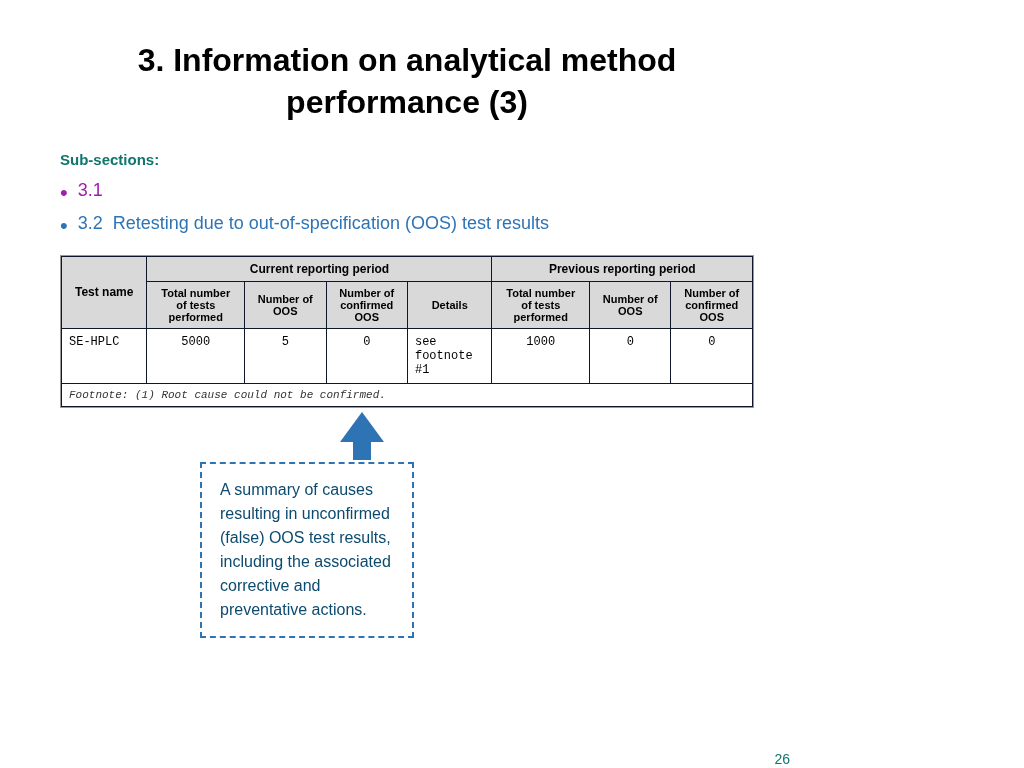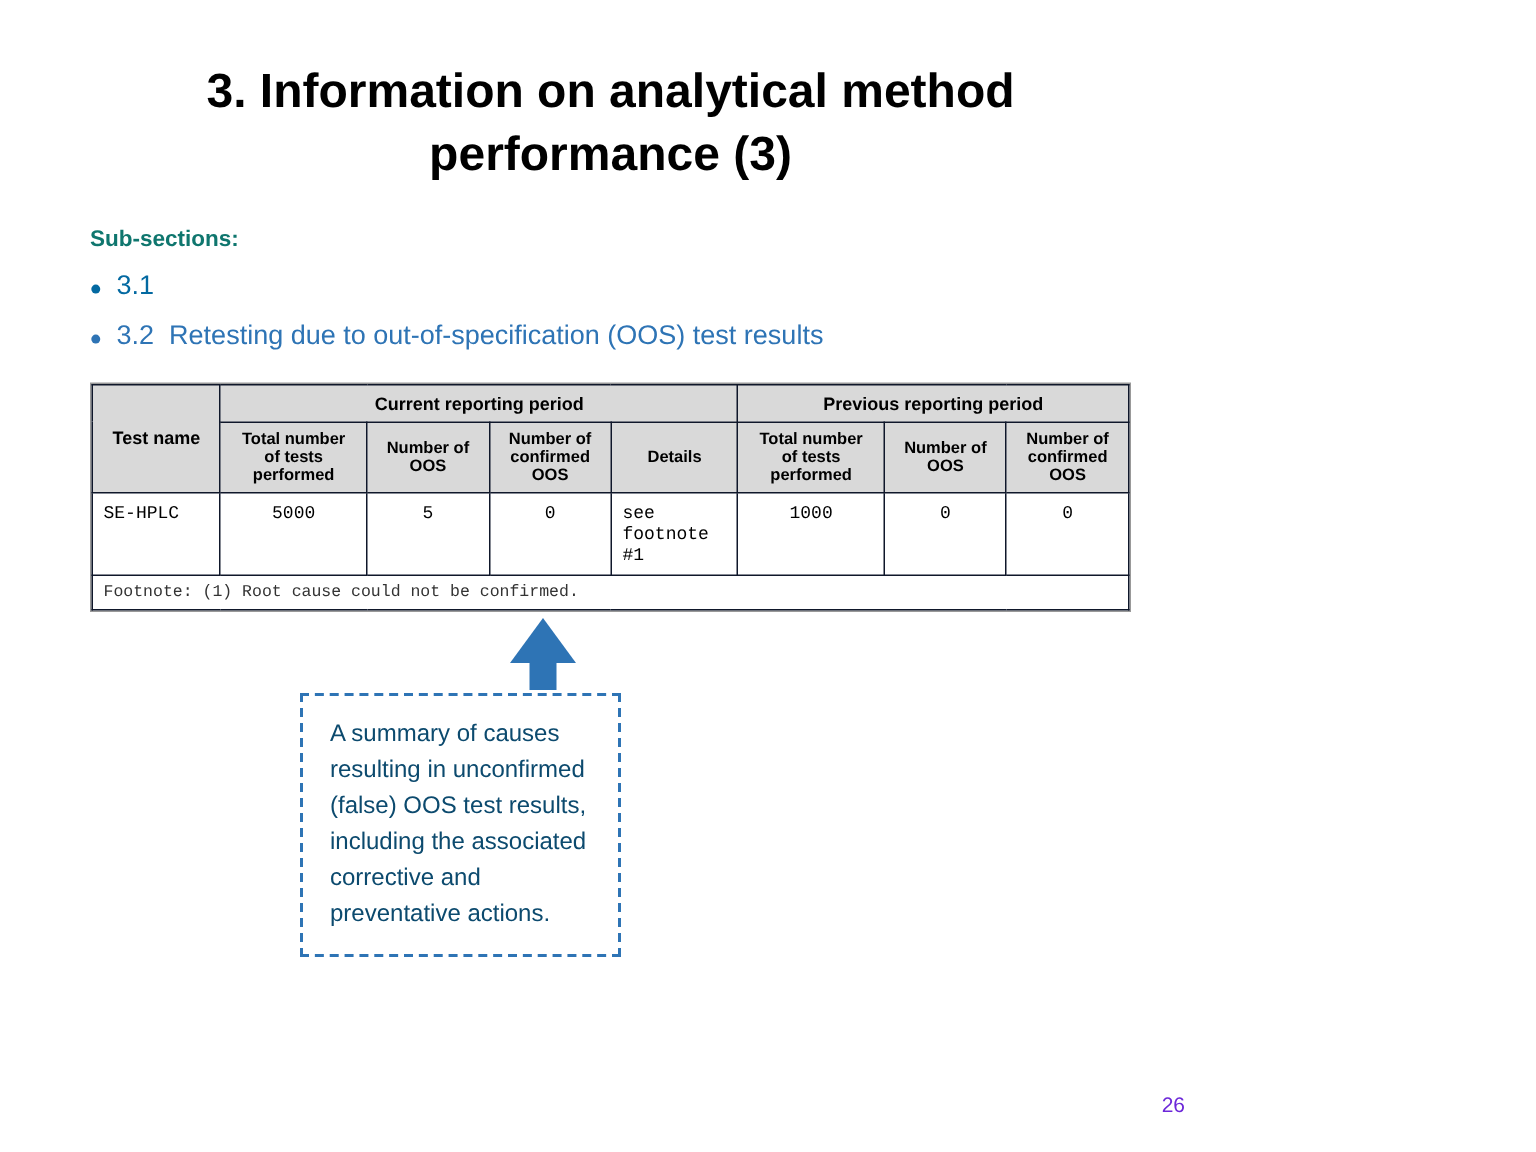--- a/index.html
+++ b/index.html
@@ -37,21 +37,21 @@
       margin-bottom: 12px;
     }
 
     .bullet-list {
       list-style: none;
       margin-bottom: 16px;
     }
 
     .bullet-list li {
       font-size: 18px;
-      color: #0369a1;
+      color: #a21caf;
       margin-bottom: 6px;
       display: flex;
       align-items: flex-start;
       gap: 10px;
     }
 
     .bullet-list li::before {
       content: '•';
       font-size: 22px;
       line-height: 1.2;
@@ -107,20 +107,21 @@
       background-color: #ffffff;
       font-family: 'Courier New', monospace;
       font-size: 12px;
       vertical-align: top;
       padding: 6px 7px;
     }
 
     .footnote-row td {
       background-color: #ffffff;
       text-align: left;
+      font-style: italic;
       font-family: 'Courier New', monospace;
       font-size: 11px;
       color: #333;
     }
 
     .table-container {
       margin-bottom: 0;
       border: 1px solid #999;
     }
 
@@ -168,24 +169,24 @@
 
     .callout-text {
       font-size: 16px;
       color: #0c4a6e;
       line-height: 1.5;
     }
 
     
     .page-number {
       position: absolute;
-      bottom: 24px;
+      bottom: 1px;
       right: 24px;
       font-size: 14px;
-      color: #6d28d9;
+      color: #0f766e;
     }
   </style>
 </head>
 <body>
 
 <div class="slide">
 
   <h1 class="main-title">3. Information on analytical method performance (3)</h1>
 
   <p class="subsections-label">Sub-sections:</p>

